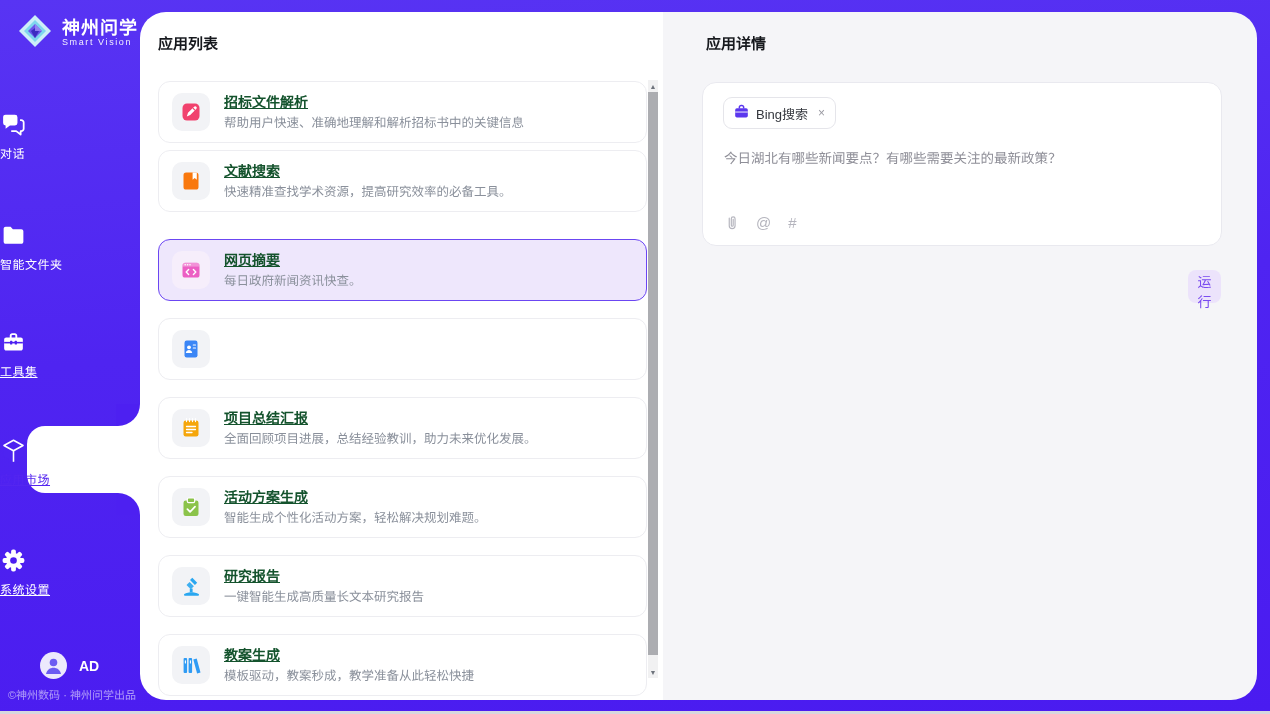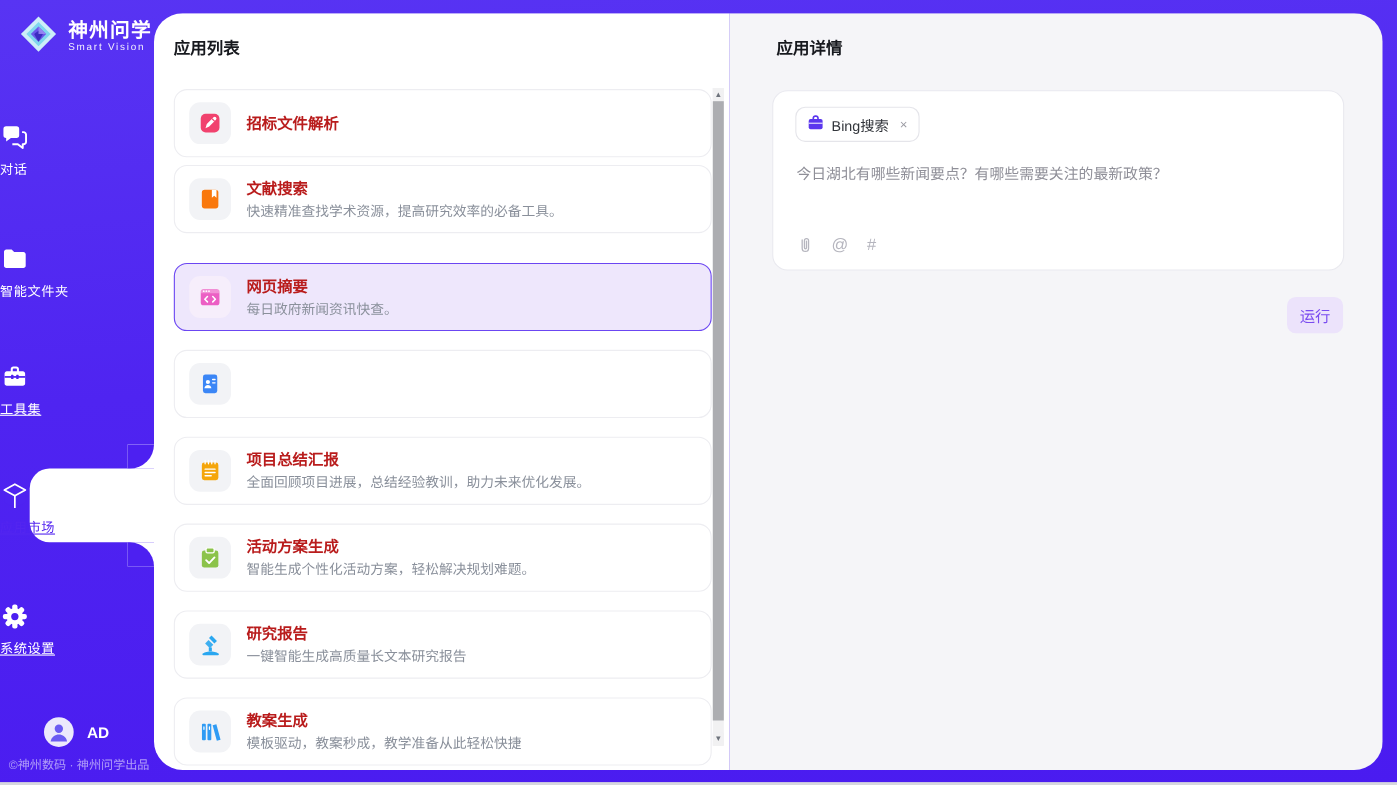--- a/index.html
+++ b/index.html
@@ -40,42 +40,42 @@
   .detail-pane{flex:1;background:#f5f5f8;position:relative;}
   .detail-pane .pane-title{left:43px;}
 
   
   .cards{position:absolute;left:18px;top:69px;width:489px;}
   .app-card{position:absolute;left:0;width:489px;height:62px;box-sizing:border-box;border:1px solid #ededf1;
     border-radius:12px;background:#fff;display:flex;align-items:center;padding:0 13px;gap:14px;cursor:pointer;}
   .app-card.selected{background:#eee7fc;border:1px solid #6b46f2;}
   .card-ico{width:38px;height:38px;border-radius:10px;background:#f2f3f6;display:flex;align-items:center;justify-content:center;flex:none;}
   .app-card.selected .card-ico{background:#f6eefb;}
-  .card-name{font-size:14px;font-weight:bold;color:#b91c1c;line-height:17px;}
+  .card-name{font-size:14px;font-weight:bold;color:#14532d;line-height:17px;text-decoration:underline;}
   .card-desc{font-size:12.5px;color:#8a909b;line-height:16px;margin-top:4px;white-space:nowrap;overflow:hidden;}
   .card-text{min-width:0;}
 
   
   .sb-track{position:absolute;right:5px;top:68px;width:10px;height:598px;background:#f1f1f2;}
   .sb-arrow{position:absolute;left:0;width:10px;height:12px;display:flex;align-items:center;justify-content:center;
     font-size:7px;color:#6e737c;cursor:pointer;background:#f1f1f2;}
   .sb-arrow.up{top:0;} .sb-arrow.down{bottom:0;}
   .sb-thumb{position:absolute;left:0;top:12px;width:10px;height:563px;background:#acadb1;cursor:pointer;}
 
   
   .detail-card{position:absolute;left:39px;top:70px;width:520px;height:164px;box-sizing:border-box;
     background:#fff;border:1px solid #e9e9ef;border-radius:14px;}
   .tool-tag{position:absolute;left:20px;top:14px;height:30px;display:inline-flex;align-items:center;gap:7px;
     padding:0 10px;border:1px solid #e5e5ea;border-radius:9px;background:#fff;font-size:13px;color:#33363c;cursor:pointer;}
   .tag-x{color:#9a9aa2;font-size:12px;margin-left:3px;cursor:pointer;}
   .prompt{position:absolute;left:21px;top:66px;width:476px;font-size:13.5px;color:#8f8f98;line-height:19px;cursor:text;}
   .tools{position:absolute;left:21px;bottom:14px;display:flex;align-items:center;gap:17px;color:#b5b5be;}
   .tools .glyph{font-size:15px;line-height:16px;cursor:pointer;}
   .tools .ticon{display:flex;align-items:center;cursor:pointer;}
-  .run-btn{position:absolute;right:36px;top:258px;width:51px;height:33px;border:none;border-radius:8px;
+  .run-btn{position:absolute;right:36px;top:258px;width:33px;height:33px;border:none;border-radius:8px;
     background:#ece3fb;color:#7a4cf0;font-size:14px;cursor:pointer;font-family:inherit;}
 </style>
 </head>
 <body>
 
 <div class="sidebar">
   <div class="logo">
     <span id="logo-ico"><svg width="38" height="38" viewBox="0 0 38 38">
           <g>
             <path d="M19 3l16 16-16 16L3 19z" fill="#cdeef8"></path>
@@ -169,20 +169,21 @@
         <div class="app-card" style="top: 0px;">
           <div class="card-ico">
             <svg width="22" height="22" viewBox="0 0 22 22">
               <rect x="2.5" y="2.5" width="17" height="17" rx="4.5" fill="#f1426e"></rect>
               <path d="M6.8 15.6l1.2-3.8 6.1-6.1a1.5 1.5 0 012.2 2.2l-6.1 6.1-3.4 1.6z" fill="#fff"></path>
               <path d="M12.8 7l2.4 2.4" stroke="#f1426e" stroke-width="1.1"></path>
             </svg>
           </div>
           <div class="card-text">
             <div class="card-name">招标文件解析</div>
+            <div class="card-desc">帮助用户快速、准确地理解和解析招标书中的关键信息</div>
           </div>
         </div>
         <div class="app-card" style="top: 69px;">
           <div class="card-ico">
             <svg width="22" height="22" viewBox="0 0 22 22">
               <rect x="3.5" y="2.5" width="15" height="17" rx="2.6" fill="#f9780d"></rect>
               <path d="M12.6 2.5h4.2v7.2l-2.1-1.7-2.1 1.7z" fill="#fff"></path>
             </svg>
           </div>
           <div class="card-text">

